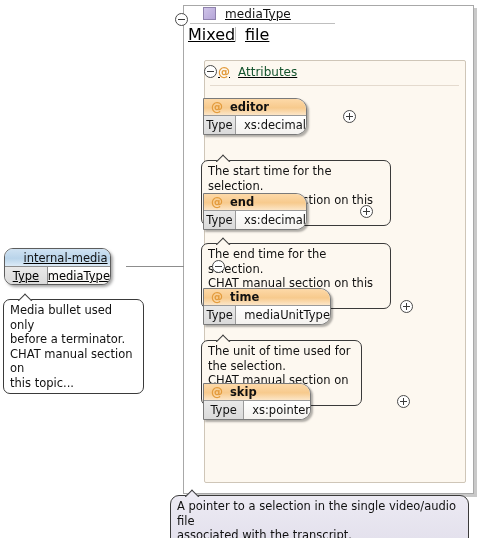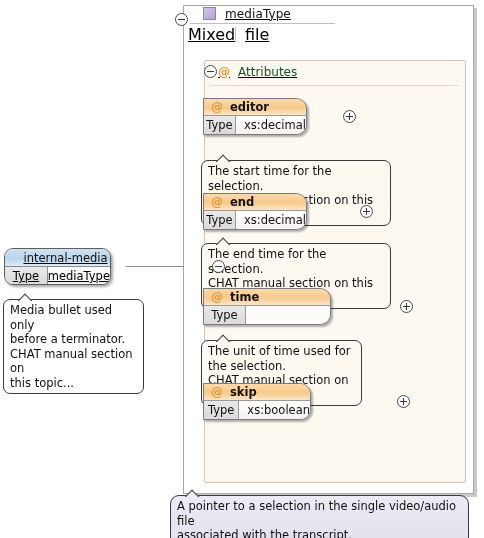--- a/index.html
+++ b/index.html
@@ -257,35 +257,36 @@
 CHAT manual section on this topic...<span class="tip"></span></div>
 
   
   <div class="node" style="left:203px;top:288px;width:128px;height:37px;">
     <div class="nrow1">
       <span class="at-sign">@</span>
       <span class="nname">time</span>
     </div>
     <div class="nrow2">
       <span class="tcell">Type</span>
+      <span class="vcell">mediaUnitType</span>
     </div>
   </div>
   <div class="abs circ plus" style="left:334px;top:300px;"></div>
   <div class="note" style="left:201px;top:340px;width:161px;">The unit of time used for the selection.
 CHAT manual section on this topic...<span class="tip"></span></div>
 
   
   <div class="node" style="left:203px;top:383px;width:108px;height:37px;">
     <div class="nrow1">
       <span class="at-sign">@</span>
       <span class="nname">skip</span>
     </div>
     <div class="nrow2">
       <span class="tcell">Type</span>
-      <span class="vcell">xs:boolean</span>
+      <span class="vcell">xs:pointer</span>
     </div>
   </div>
   <div class="abs circ plus" style="left:314px;top:395px;"></div>
 
   
   <div class="note shaded" style="left:170px;top:495px;width:299px;">A pointer to a selection in the single video/audio file
 associated with the transcript.
 CHAT manual section on this...<span class="tip"></span></div>
 
   

